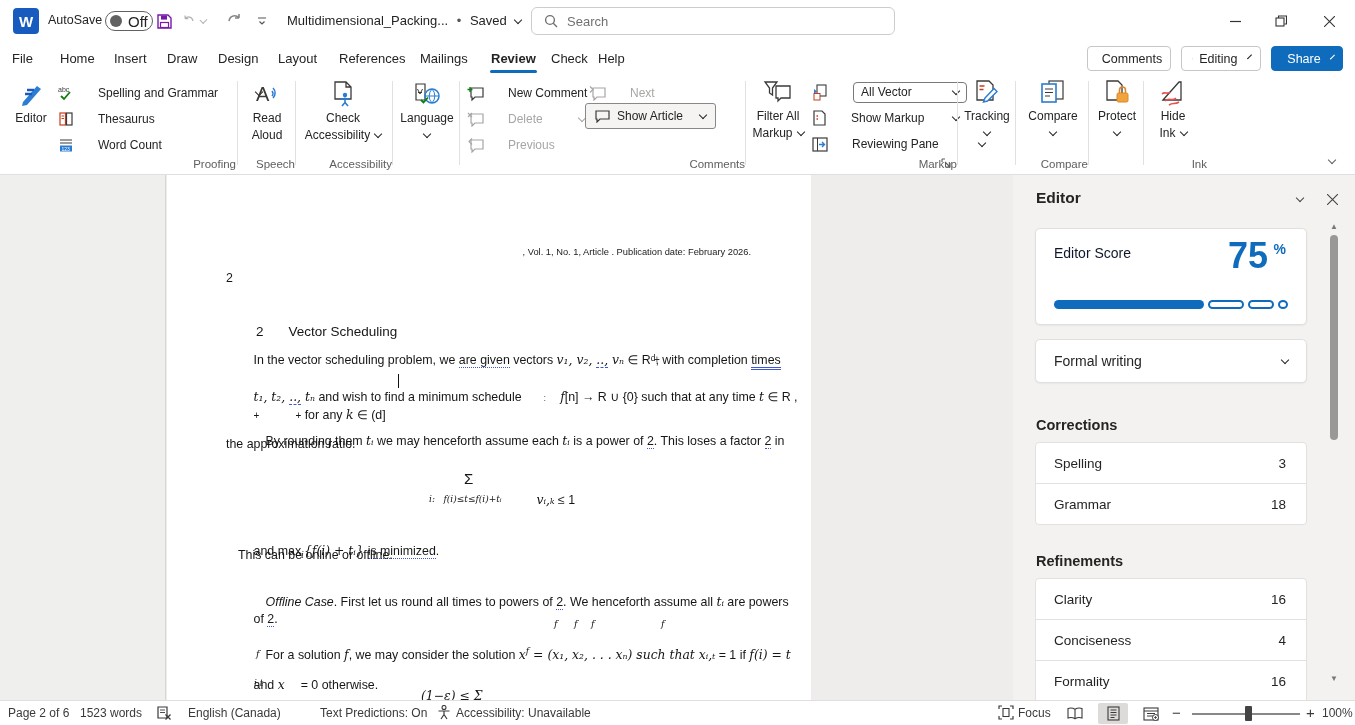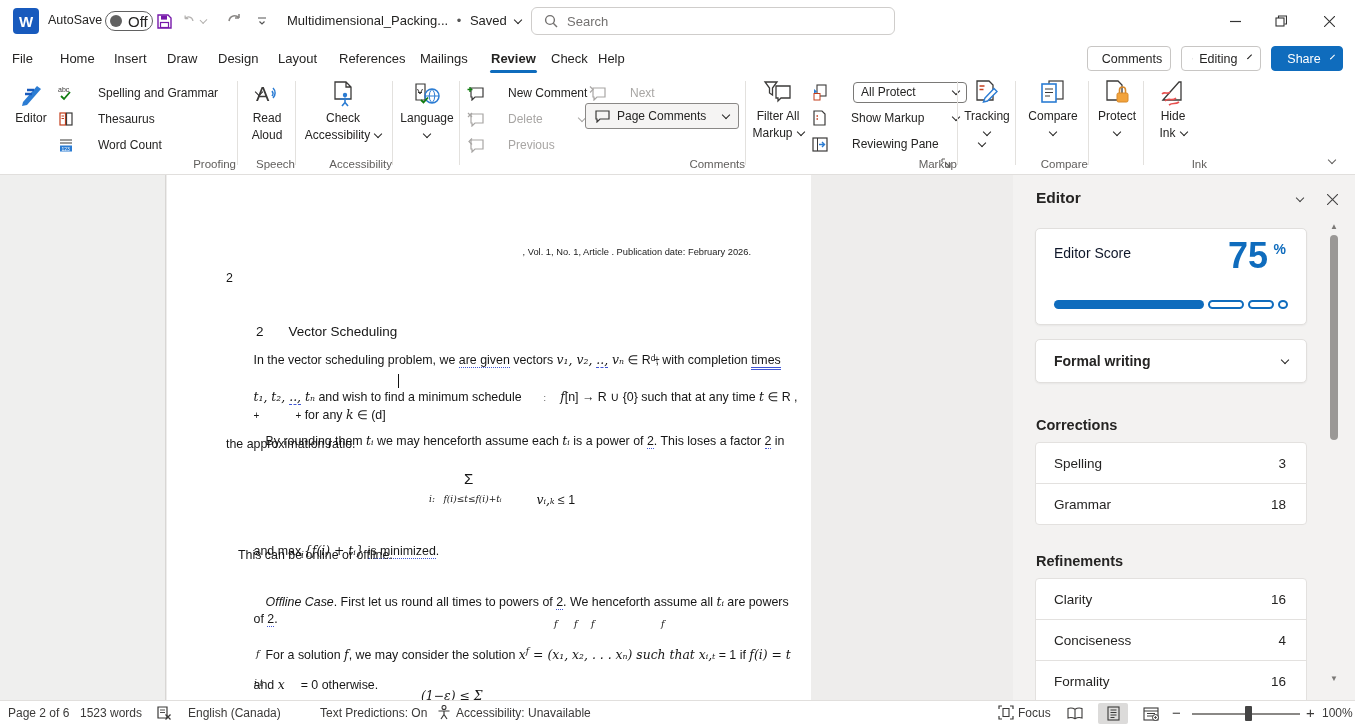--- a/index.html
+++ b/index.html
@@ -304,21 +304,21 @@
       <svg width="17" height="15" viewBox="0 0 17 15">
           <path d="M4 2 h12 v9 h-8 l-3 3 v-3 h-1 Z" fill="none" stroke="#a8a6a4" stroke-width="1.2"></path>
           <path d="M1 0.5 l3 3 -3 3" fill="none" stroke="#a8a6a4" stroke-width="1.2"></path>
         </svg>
       <span>Next</span>
     </div>
     <div class="showc-btn" style="left:585px;">
       <svg width="15" height="13" viewBox="0 0 15 13">
           <path d="M1 1 h13 v8 h-9 l-3 3 v-3 h-1 Z" fill="none" stroke="#3b3a39" stroke-width="1.2"></path>
         </svg>
-      <span>Page Comments</span>
+      <span>Show Article</span>
       <span class="chev" style="margin-left:10px;"></span>
     </div>
     <div class="glabel" style="left:459px; width:286px;">Comments</div>
     <div class="gdiv" style="left:745px;"></div>
 
     <div class="bigbtn" style="left:751px; width:54px;">
       <svg width="30" height="26" viewBox="0 0 30 26">
           <path d="M2 2 h12 l-4.5 6 v7 l-3 -2 v-5 Z" fill="none" stroke="#3b3a39" stroke-width="1.3"></path>
           <path d="M13 6 h14 v12 h-9 l-3 3 v-3 h-2 Z" fill="#fff" stroke="#3b3a39" stroke-width="1.3"></path>
         </svg>
@@ -326,21 +326,21 @@
       <span class="lbl"><span>Markup</span><span class="chev"></span></span>
     </div>
     <div class="smallrow" style="left:812px; top:7px;">
       <svg width="17" height="17" viewBox="0 0 17 17">
           <rect x="5" y="1" width="9" height="11" fill="none" stroke="#3b3a39" stroke-width="1.1"></rect>
           <path d="M2 5 l3 2.5 -3 2.5" fill="#2b7cd3"></path>
           <rect x="1" y="9" width="7" height="7" fill="#fff"></rect>
           <rect x="2" y="9.5" width="6" height="6.5" fill="none" stroke="#c43e1c" stroke-width="1"></rect>
         </svg>
       <div class="combo">
-        <span>All Protect</span>
+        <span>All Vector</span>
         <span class="chev"></span>
       </div>
     </div>
     <div class="smallrow" style="left:812px; top:33px;">
       <svg width="15" height="16" viewBox="0 0 15 16">
           <path d="M2 1 h8 l3 3 v11 h-11 Z" fill="none" stroke="#3b3a39" stroke-width="1.2"></path>
           <path d="M4.5 6 h1.5 M4.5 9 h1.5" stroke="#c43e1c" stroke-width="1.5"></path>
         </svg>
       <span>Show Markup</span>
       <span class="chev"></span>
@@ -495,21 +495,21 @@
         <span class="score-val">75</span>
         <span class="score-unit">%</span>
         <div class="bar">
           <div class="seg-fill"></div>
           <div class="seg-out" style="width:36px;"></div>
           <div class="seg-out" style="width:26px;"></div>
           <div class="seg-out" style="width:10px; border-radius:50%;"></div>
         </div>
       </div>
 
-      <div class="card" style="top:164px; height:44px; display:flex; align-items:center; justify-content:space-between; padding:0 18px; font-size:14px;font-weight:bold;">
+      <div class="card" style="top:164px; height:44px; display:flex; align-items:center; justify-content:space-between; padding:0 18px; font-size:14px;">
         <span>Formal writing</span>
         <span class="chev"></span>
       </div>
 
       <div class="sec-head" style="top:242px;">Corrections</div>
       <div class="rowitem" style="top:267px; border-radius:4px 4px 0 0;">
         <span>Spelling</span>
         <span class="cnt">3</span>
       </div>
       <div class="rowitem" style="top:308px; border-radius:0 0 4px 4px;">

